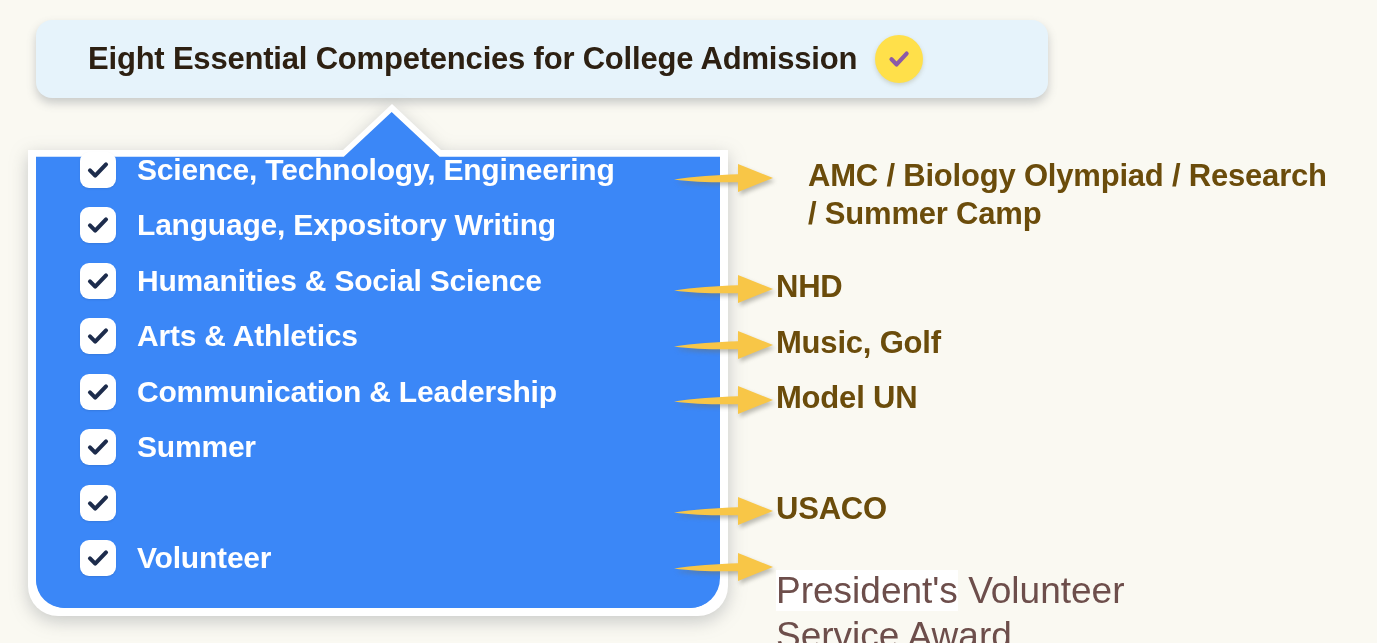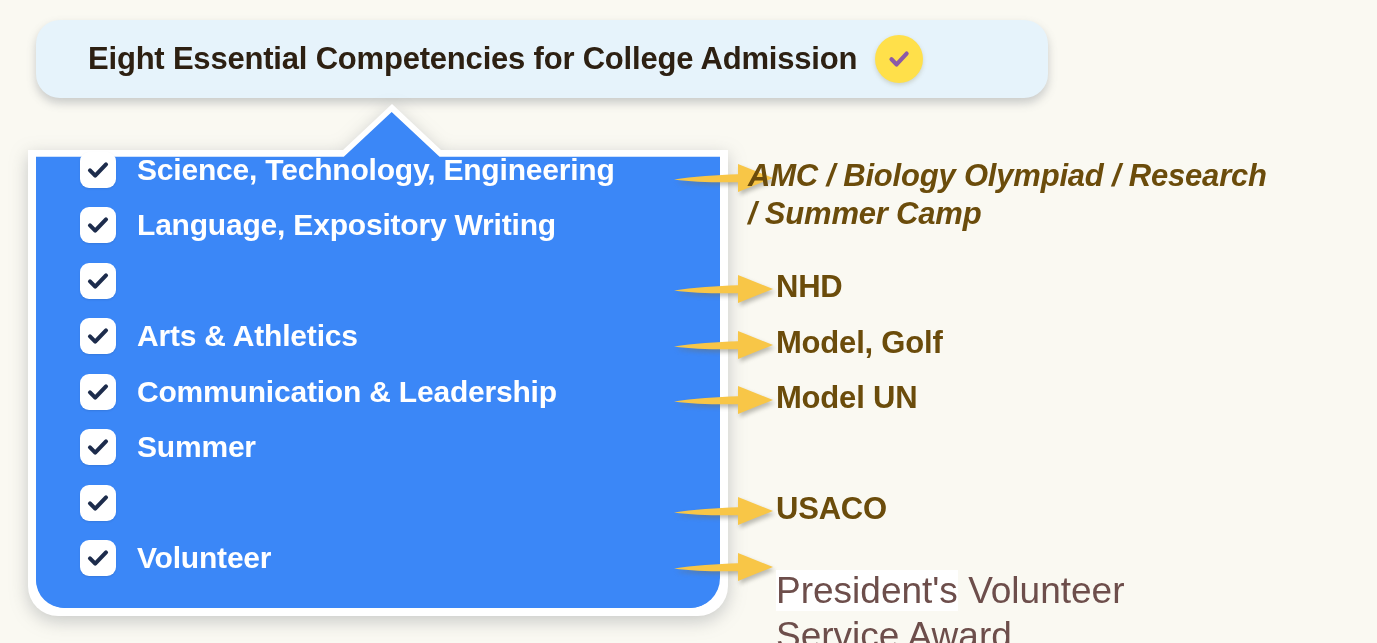--- a/index.html
+++ b/index.html
@@ -19,21 +19,21 @@
   }
 
   
   .title-banner {
     position: absolute;
     left: 36px;
     top: 20px;
     width: 1012px;
     height: 78px;
     background: #e6f3fb;
-    border-radius: 24px;
+    border-radius: 16px;
     box-shadow: 0 5px 10px rgba(90, 95, 105, 0.30);
     display: flex;
     align-items: center;
     box-sizing: border-box;
     padding: 0 24px 0 52px;
   }
   .title-text {
     font-size: 31px;
     font-weight: bold;
     color: #2d2012;
@@ -202,20 +202,21 @@
             </svg>
           </div>
           <div class="check-label">Language, Expository Writing</div>
         </div>
         <div class="check-row">
           <div class="checkbox">
             <svg width="26" height="26" viewBox="0 0 26 26" aria-hidden="true">
               <path d="M5 13.4 L10.2 18.6 L21 7.4" fill="none" stroke="#1d2c4c" stroke-width="4.1" stroke-linecap="round" stroke-linejoin="round"></path>
             </svg>
           </div>
+          <div class="check-label">Humanities &amp; Social Science</div>
         </div>
         <div class="check-row">
           <div class="checkbox">
             <svg width="26" height="26" viewBox="0 0 26 26" aria-hidden="true">
               <path d="M5 13.4 L10.2 18.6 L21 7.4" fill="none" stroke="#1d2c4c" stroke-width="4.1" stroke-linecap="round" stroke-linejoin="round"></path>
             </svg>
           </div>
           <div class="check-label">Arts &amp; Athletics</div>
         </div>
         <div class="check-row">
@@ -278,29 +279,29 @@
           <path d="M2 21.5 C20 18.5 46 17.0 66 16.2 L66 6 L101 20 L66 34 L66 24.2 C46 24.6 20 24.2 2 21.5 Z" fill="#f8c647"></path>
         </svg>
       </div>
       <div class="arrow" style="left: 672px; top: 546.5px;">
         <svg viewBox="0 0 104 40" aria-hidden="true">
           <path d="M2 21.5 C20 18.5 46 17.0 66 16.2 L66 6 L101 20 L66 34 L66 24.2 C46 24.6 20 24.2 2 21.5 Z" fill="#f8c647"></path>
         </svg>
       </div>
     </div>
   <div id="annotation-layer">
-      <div class="annot" style="left: 748px; top: 157px; font-style: italic;">
+      <div class="annot" style="left: 808px; top: 157px;">
         <div>AMC / Biology Olympiad / Research</div>
         <div>/ Summer Camp</div>
       </div>
       <div class="annot" style="left: 776px; top: 268px;">
         <div>NHD</div>
       </div>
       <div class="annot" style="left: 776px; top: 323.5px;">
-        <div>Model, Golf</div>
+        <div>Music, Golf</div>
       </div>
       <div class="annot" style="left: 776px; top: 379px; text-align: center;">
         <div>Model UN</div>
       </div>
       <div class="annot" style="left: 776px; top: 490px;">
         <div>USACO</div>
       </div>
       <div class="annot soft" style="left: 776px; top: 539.5px;">
         <div><span class="hl">President's</span><span> Volunteer</span></div>
         <div>Service Award</div>

